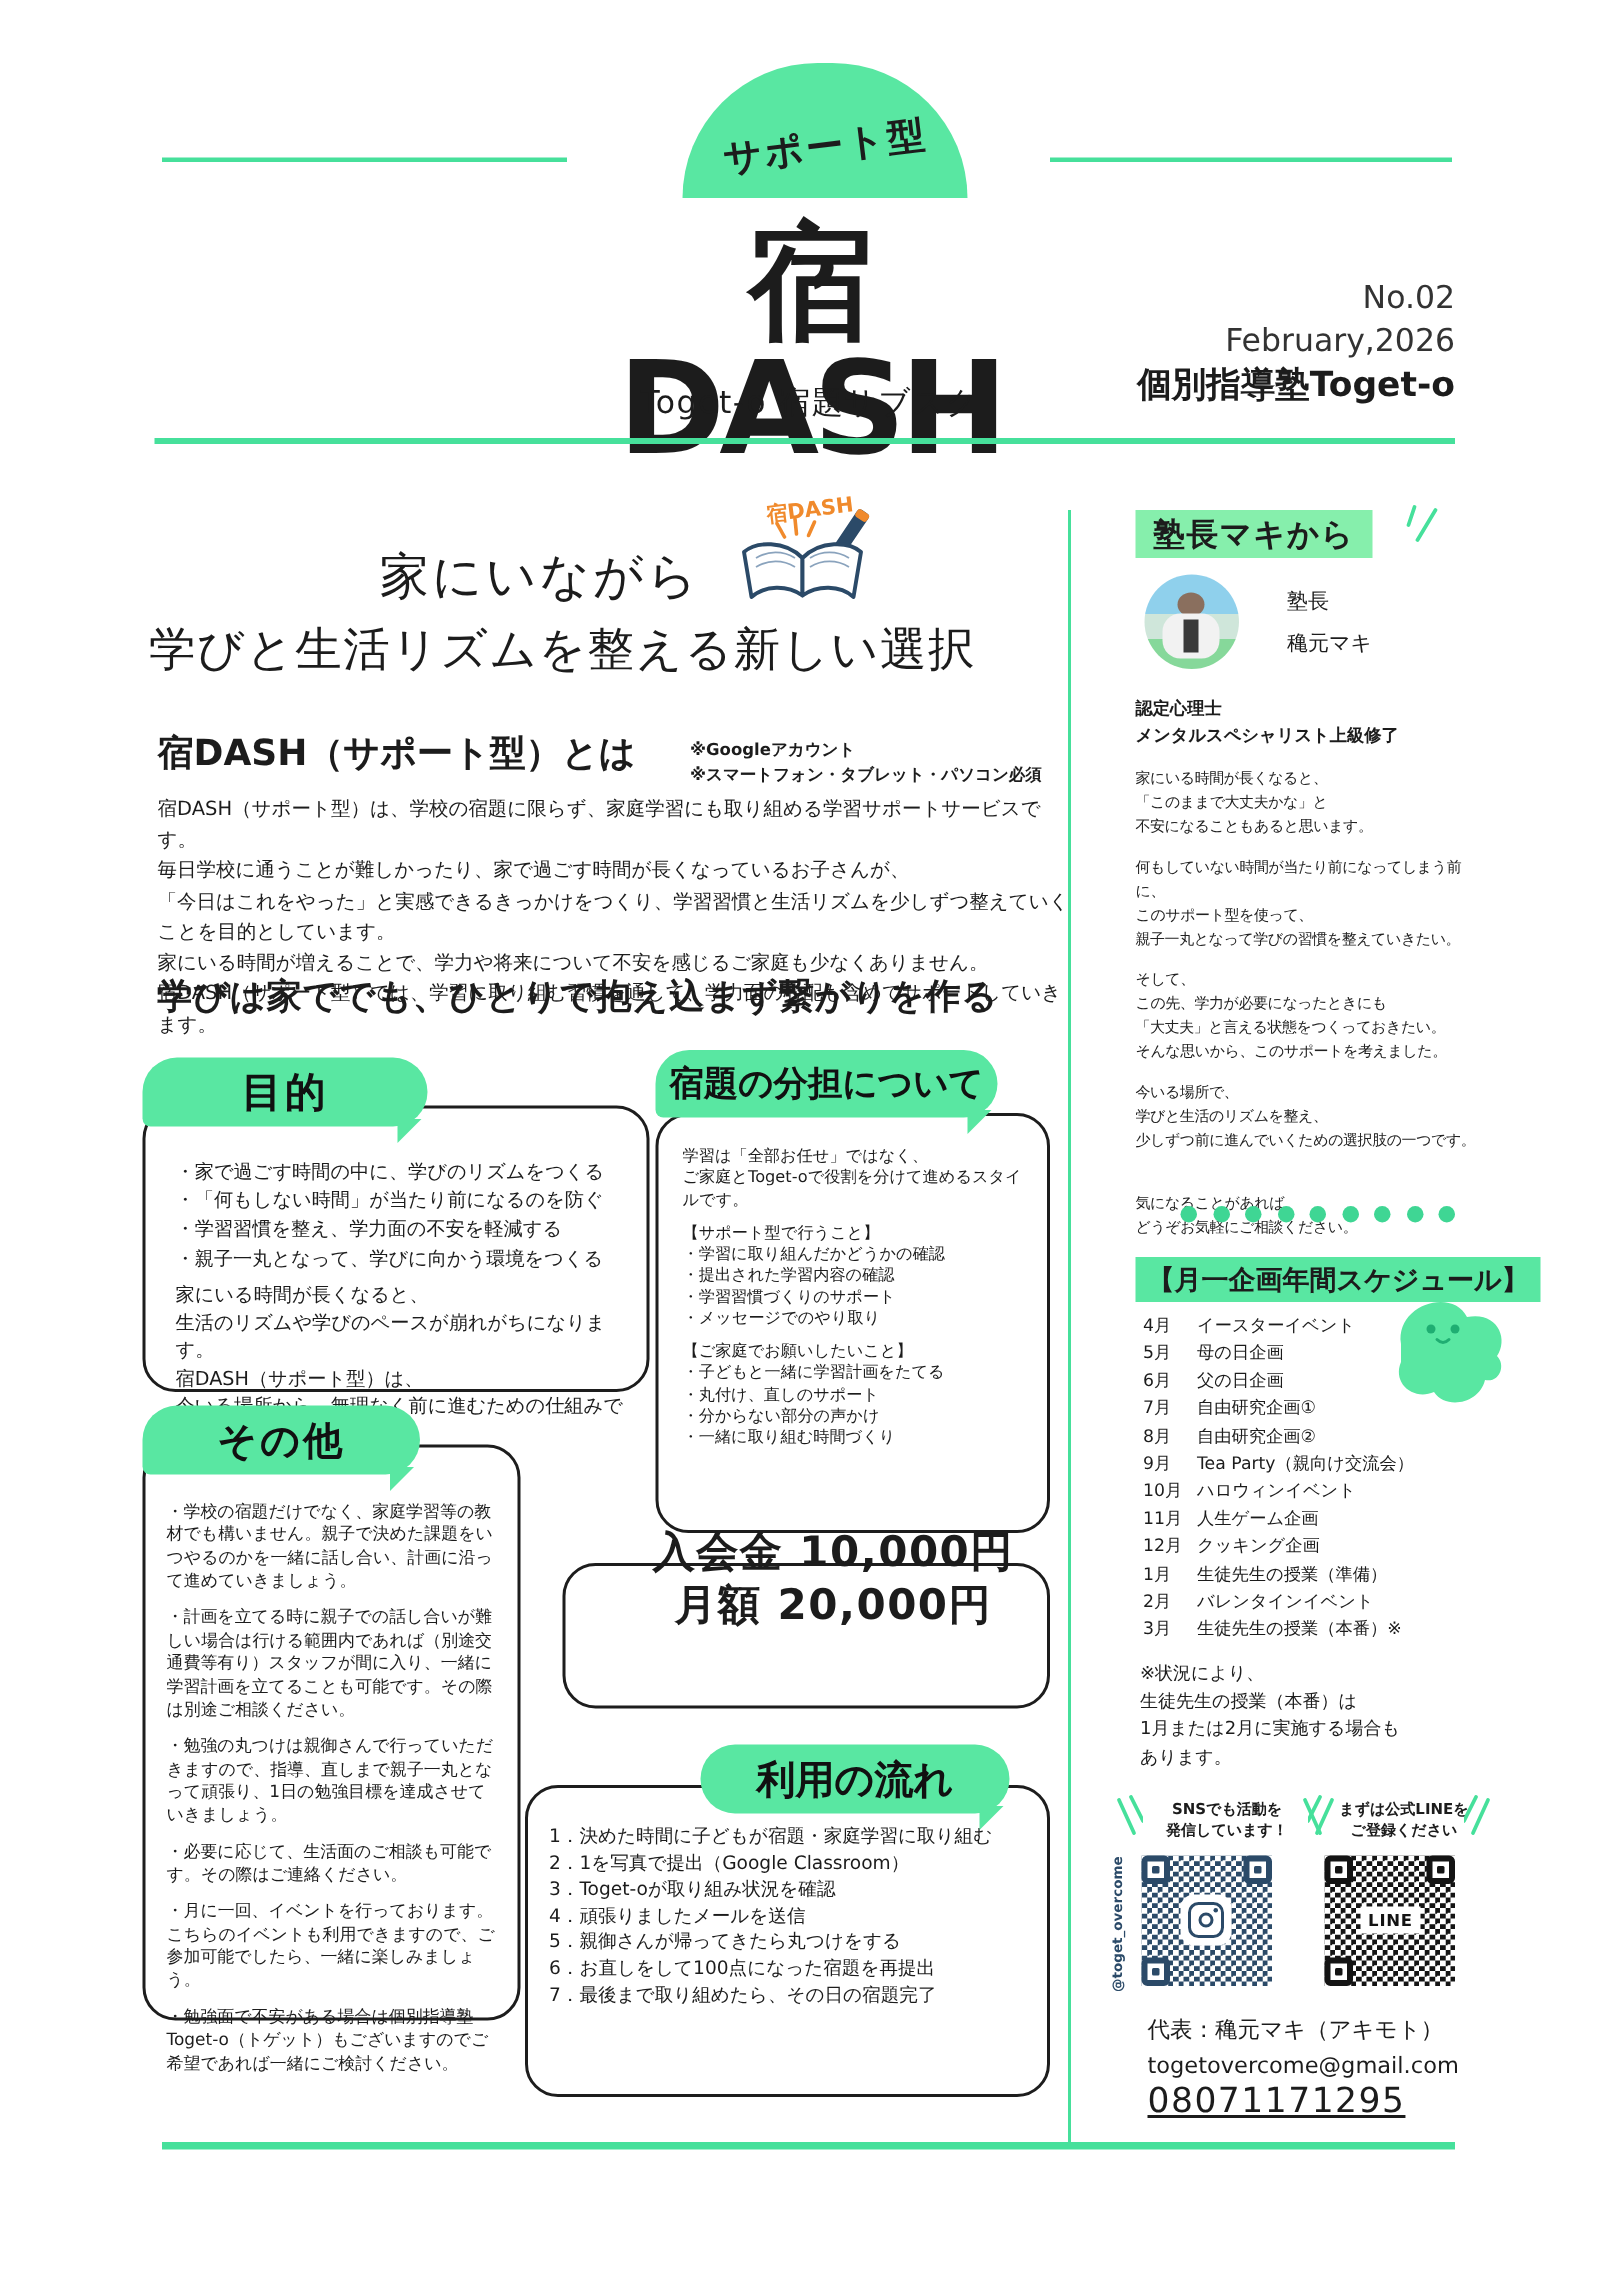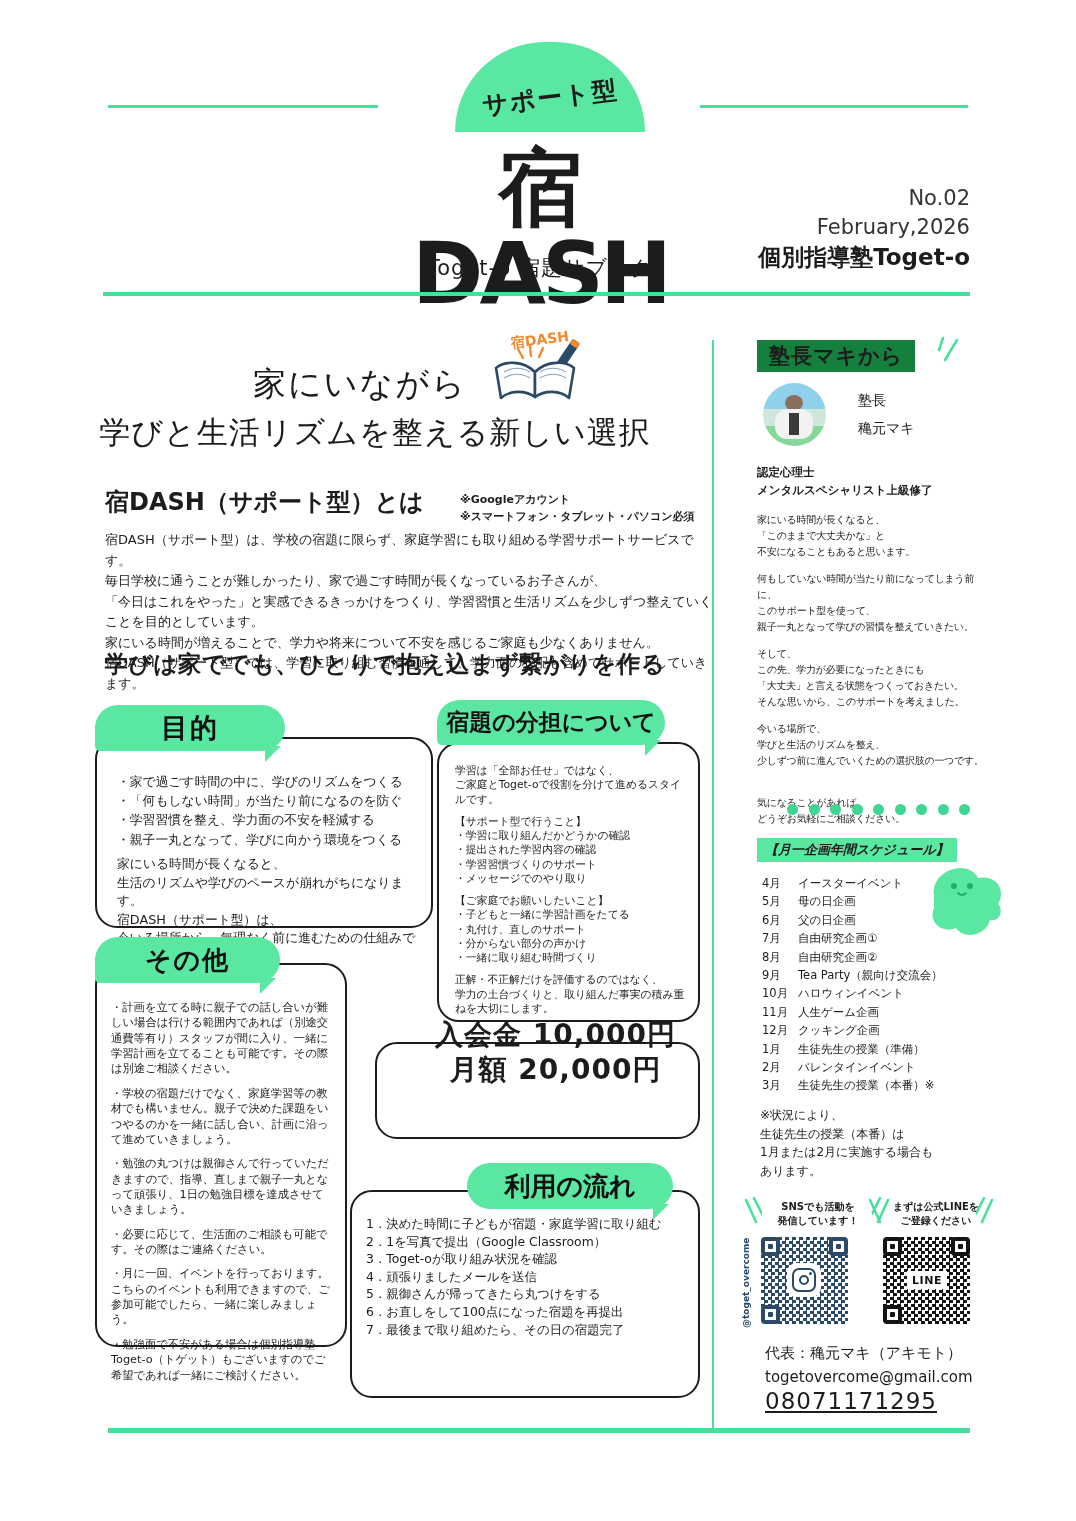--- a/index.html
+++ b/index.html
@@ -111,31 +111,29 @@
     <div class="pre">【サポート型で行うこと】</div>
     <div class="pre" style="margin-bottom:8px;">・学習に取り組んだかどうかの確認
 ・提出された学習内容の確認
 ・学習習慣づくりのサポート
 ・メッセージでのやり取り</div>
     <div class="pre">【ご家庭でお願いしたいこと】</div>
     <div class="pre" style="margin-bottom:8px;">・子どもと一緒に学習計画をたてる
 ・丸付け、直しのサポート
 ・分からない部分の声かけ
 ・一緒に取り組む時間づくり</div>
-    <div class="pre">正解・不正解だけを評価するのではなく、
-学力の土台づくりと、取り組んだ事実の積み重ねを大切にします。</div>
   </div>
 
   <div class="card" style="left:95px;top:963px;width:252px;height:384px;"></div>
   <div class="bubble" style="left:95px;top:937px;width:185px;height:46px;font-size:26px;border-bottom-left-radius:6px;">
       <span>その他</span>
     </div>
   <div class="abs" style="left:111px;top:1000px;width:221px;font-size:11.3px;line-height:1.36;">
+    <div style="margin-bottom:9px;">・学校の宿題だけでなく、家庭学習等の教材でも構いません。親子で決めた課題をいつやるのかを一緒に話し合い、計画に沿って進めていきましょう。</div>
     <div style="margin-bottom:9px;">・計画を立てる時に親子での話し合いが難しい場合は行ける範囲内であれば（別途交通費等有り）スタッフが間に入り、一緒に学習計画を立てることも可能です。その際は別途ご相談ください。</div>
-    <div style="margin-bottom:9px;">・学校の宿題だけでなく、家庭学習等の教材でも構いません。親子で決めた課題をいつやるのかを一緒に話し合い、計画に沿って進めていきましょう。</div>
     <div style="margin-bottom:9px;">・勉強の丸つけは親御さんで行っていただきますので、指導、直しまで親子一丸となって頑張り、1日の勉強目標を達成させていきましょう。</div>
     <div style="margin-bottom:9px;">・必要に応じて、生活面のご相談も可能です。その際はご連絡ください。</div>
     <div style="margin-bottom:9px;">・月に一回、イベントを行っております。こちらのイベントも利用できますので、ご参加可能でしたら、一緒に楽しみましょう。</div>
     <div>・勉強面で不安がある場合は個別指導塾Toget-o（トゲット）もございますのでご希望であれば一緒にご検討ください。</div>
   </div>
 
   <div class="card" style="left:375px;top:1042px;width:325px;height:97px;"></div>
   <div class="abs center" style="left:375px;top:1017px;width:361px;font-size:28px;font-weight:bold;letter-spacing:1px;line-height:1.25;">
     <div>入会金 10,000円</div>
     <div>月額 20,000円</div>
@@ -150,21 +148,21 @@
 2．1を写真で提出（Google Classroom）
 3．Toget-oが取り組み状況を確認
 4．頑張りましたメールを送信
 5．親御さんが帰ってきたら丸つけをする
 6．お直しをして100点になった宿題を再提出
 7．最後まで取り組めたら、その日の宿題完了</div>
   </div>
 
   <div class="abs rule" style="left:712px;top:340px;width:2px;height:1088px;"></div>
 
-  <div class="abs" style="left:757px;top:340px;background:#15803d;padding:2px 12px;font-size:21px;font-weight:900;letter-spacing:1px;">塾長マキから</div>
+  <div class="abs" style="left:757px;top:340px;background:#86efac;padding:2px 12px;font-size:21px;font-weight:900;letter-spacing:1px;">塾長マキから</div>
   <svg class="abs" style="left:933px;top:334px;" width="34" height="32">
     <path class="slash" d="M10 4 L6 16"></path>
       <path class="slash" d="M24 6 L12 26"></path>
   </svg>
 
   <div class="abs" style="left:763px;top:383px;width:63px;height:63px;border-radius:50%;overflow:hidden;
        background:linear-gradient(180deg,#8fd0ec 0 42%,#cfe6da 42% 68%,#86d89a 68%);">
     <div style="position:absolute;left:22px;top:12px;width:18px;height:16px;border-radius:50%;background:#8a6f5e;"></div>
     <div style="position:absolute;left:12px;top:26px;width:38px;height:30px;border-radius:12px;background:#f2f2f2;"></div>
     <div style="position:absolute;left:26px;top:30px;width:10px;height:22px;background:#3a3a3a;"></div>
@@ -198,21 +196,21 @@
       <span class="dot"></span>
       <span class="dot"></span>
       <span class="dot"></span>
       <span class="dot"></span>
     <span class="dot"></span>
       <span class="dot"></span>
       <span class="dot"></span>
       <span class="dot"></span>
   </div>
 
-  <div class="abs" style="left:757px;top:838px;background:#59e7a2;padding:3px 8px;font-size:13px;font-weight:bold;font-style:italic;">【月一企画年間スケジュール】</div>
+  <div class="abs" style="left:757px;top:838px;background:#59e7a2;padding:3px 8px;font-size:18px;font-weight:bold;">【月一企画年間スケジュール】</div>
 
   <div class="abs" style="left:920px;top:848px;width:86px;height:92px;">
     <svg width="86" height="92" viewBox="0 0 86 92">
       <path d="M14 48 C10 22 48 10 58 30 C78 26 86 44 78 56 C84 62 80 74 70 72 C66 88 44 92 36 80 C22 86 8 74 14 60 Z" fill="#59e7a2"></path>
       <circle cx="34" cy="38" r="3" fill="#1fae72"></circle>
       <circle cx="50" cy="38" r="3" fill="#1fae72"></circle>
       <path d="M38 45 Q42 49 46 45" stroke="#1fae72" stroke-width="2" fill="none" stroke-linecap="round"></path>
     </svg>
   </div>
 

